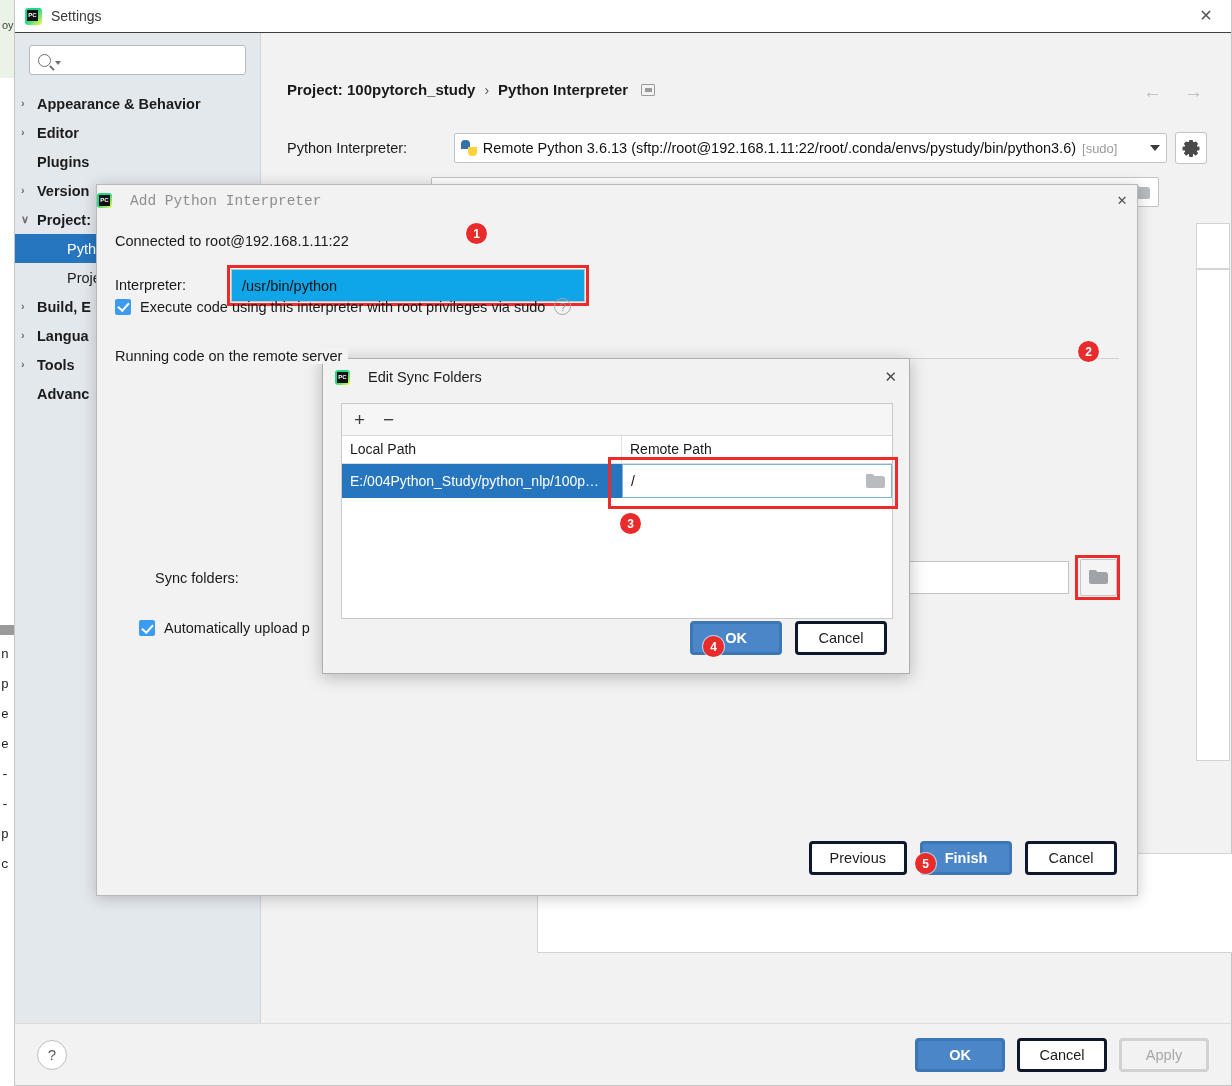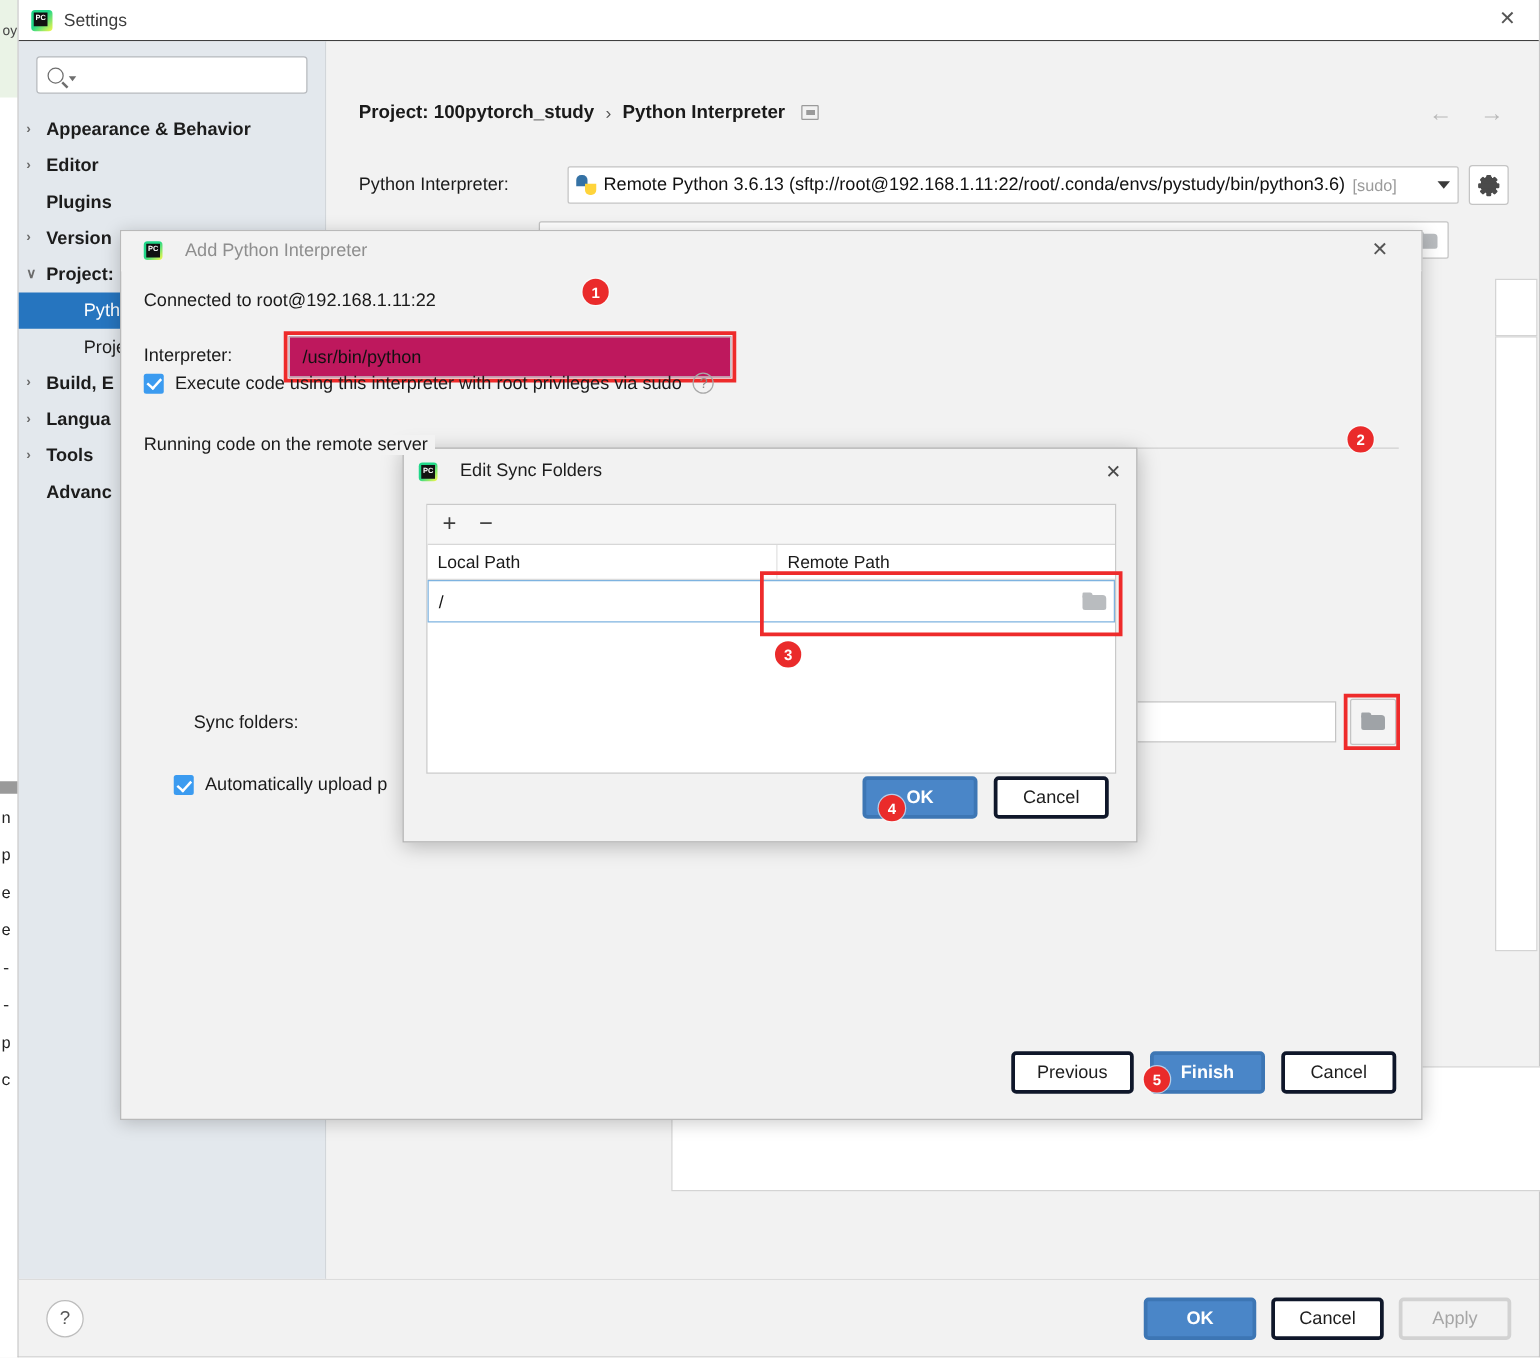--- a/index.html
+++ b/index.html
@@ -219,32 +219,32 @@
   .btn.disabled { color: #a6a6a6; background: #f2f2f2; border-color: #d2d2d2; }
 
   
   .api-dialog {
     position: absolute; left: 96px; top: 184px; width: 1042px; height: 712px;
     background: #f2f2f2; border: 1px solid #b9b9b9;
     box-shadow: 0 2px 14px rgba(0,0,0,.22);
   }
   .api-title {
     height: 32px; background: #f2f2f2; display: flex; align-items: center;
-    padding: 0 18px; border-bottom: 1px solid #f2f2f2;
+    padding: 0 0; border-bottom: 1px solid #f2f2f2; font-family: Liberation Mono, monospace;
   }
   .api-title-text { font-size: 14.5px; color: #8e8e8e; }
   .api-connected {
     position: absolute; left: 18px; top: 48px; font-size: 14.5px; color: #1a1a1a;
   }
   .api-interp-label {
     position: absolute; left: 18px; top: 92px; font-size: 14.5px; color: #1a1a1a;
   }
   .api-interp-input {
     position: absolute; left: 134px; top: 84px; width: 354px; height: 33px;
-    background: #be185d; border: 1px solid #c4c4c4;
+    background: #0ea5e9; border: 1px solid #c4c4c4;
     display: flex; align-items: center; padding: 0 10px;
     font-size: 14.5px; color: #111;
   }
   .redbox {
     position: absolute; border: 3px solid #ee2b2b; pointer-events: none;
   }
   .cn-note {
     position: absolute; left: 497px; top: 258px;
     font-size: 15px; color: #ef4545; white-space: nowrap;
   }
@@ -537,20 +537,21 @@
     <div class="esf-table">
       <div class="esf-toolbar">
         <span>+</span>
         <span>−</span>
       </div>
       <div class="esf-head">
         <div class="c1">Local Path</div>
         <div class="c2">Remote Path</div>
       </div>
       <div class="esf-row">
+        <div class="c1">E:/004Python_Study/python_nlp/100p…</div>
         <div class="c2">
           <span>/</span>
           <span class="folder-ico" style="margin-left:auto;"></span>
         </div>
       </div>
     </div>
 
     <div class="esf-footer">
       <div class="btn primary">OK</div>
       <div class="btn">Cancel</div>

